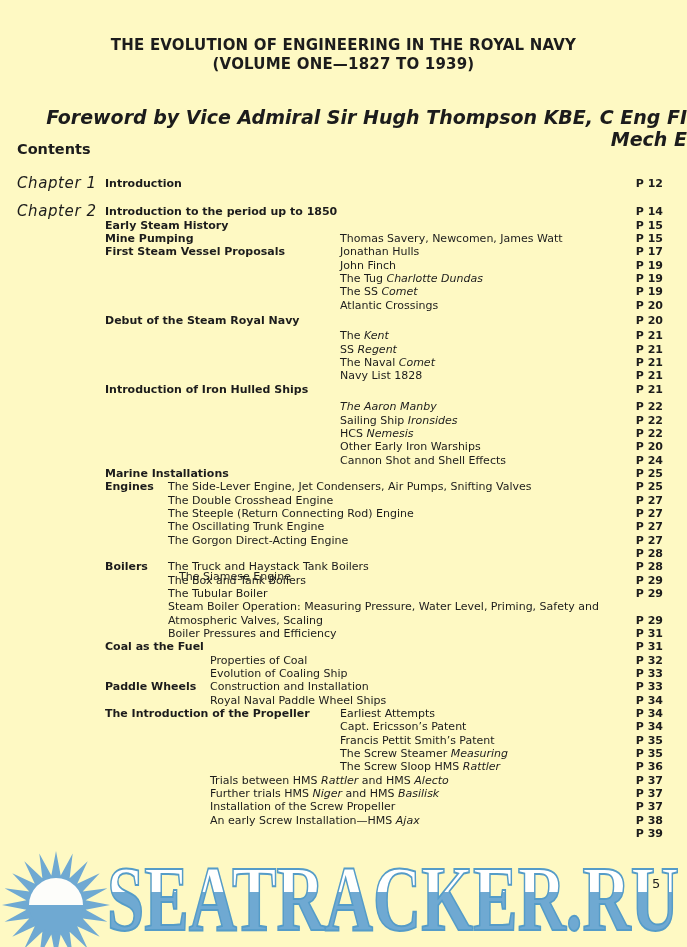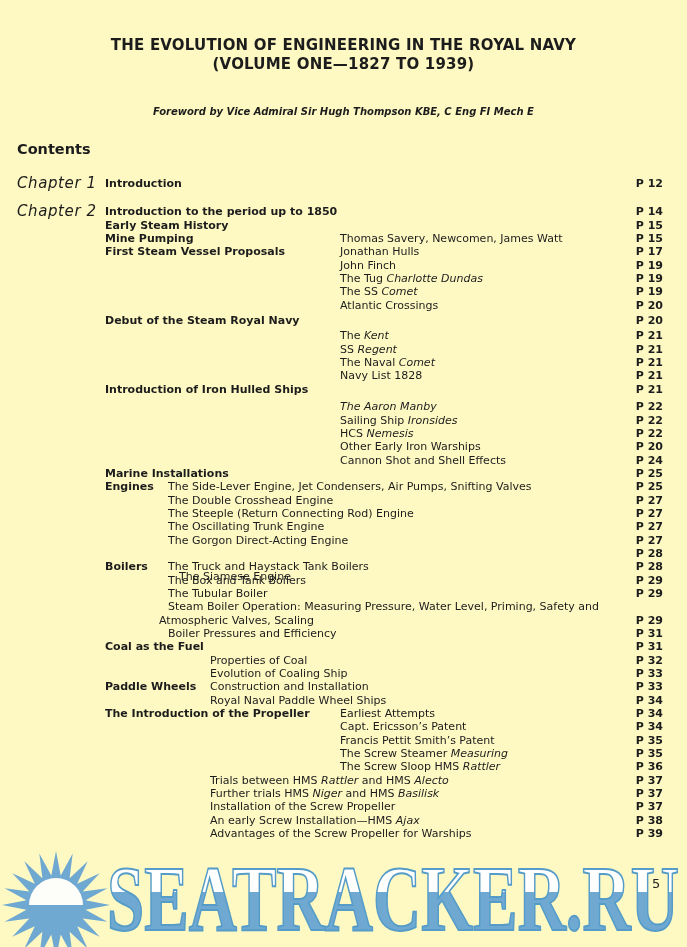--- a/index.html
+++ b/index.html
@@ -8,21 +8,21 @@
     background:#fef9c3; color:#1c1c1c; overflow:hidden;
     font-family:"DejaVu Sans", sans-serif;
   }
   .title {
     position:absolute; top:36px; left:0; width:100%;
     text-align:center; font-weight:bold; font-size:15px; line-height:19px;
     letter-spacing:0.2px;
   }
   .foreword {
     position:absolute; top:106px; left:0; width:100%;
-    text-align:center; font-weight:bold; font-style:italic; font-size:10px;
+    text-align:right; font-weight:bold; font-style:italic; font-size:19px;
   }
   .contents {
     position:absolute; top:141px; left:17px;
     font-weight:bold; font-size:14.5px;
   }
   #toc { position:absolute; top:177px; left:0; width:100%; font-size:11px; }
   .row { position:relative; height:13.35px; }
   .chapter {
     position:absolute; left:17px; top:-3px;
     font-style:italic; font-size:15px; letter-spacing:0.6px; font-weight:normal;
@@ -176,21 +176,21 @@
         <span class="page-ref">P 29</span>
       </div>
       <div class="row">
         <span class="body" style="left: 168px;"><span>The Tubular Boiler</span></span>
         <span class="page-ref">P 29</span>
       </div>
       <div class="row">
         <span class="body" style="left: 168px;"><span>Steam Boiler Operation: Measuring Pressure, Water Level, Priming, Safety and</span></span>
       </div>
       <div class="row">
-        <span class="body" style="left: 159px;"><span>Atmospheric Valves, Scaling</span></span>
+        <span class="body" style="left: 168px;"><span>Atmospheric Valves, Scaling</span></span>
         <span class="page-ref">P 29</span>
       </div>
       <div class="row">
         <span class="body" style="left: 168px;"><span>Boiler Pressures and Efficiency</span></span>
         <span class="page-ref">P 31</span>
       </div>
       <div class="row">
         <span class="c1">Coal as the Fuel</span>
         <span class="page-ref">P 31</span>
       </div>
@@ -242,21 +242,20 @@
       </div>
       <div class="row">
         <span class="body" style="left: 210px;"><span>Installation of the Screw Propeller</span></span>
         <span class="page-ref">P 37</span>
       </div>
       <div class="row">
         <span class="body" style="left: 210px;"><span>An early Screw Installation—HMS </span><i>Ajax</i></span>
         <span class="page-ref">P 38</span>
       </div>
       <div class="row">
-        <span class="body" style="left: 210px;"><span>Advantages of the Screw Propeller for Warships</span></span>
         <span class="page-ref">P 39</span>
       </div>
     </div>
 
   <div class="watermark">
     <svg class="sun" width="110" height="110" viewBox="0 0 110 110">
       <polygon id="sun-rays" fill="#6FA9D2" points="55.0,1.0 59.7,25.4 71.7,3.6 68.6,28.3 86.7,11.3 76.2,33.8 98.7,23.3 81.7,41.4 106.4,38.3 84.6,50.3 109.0,55.0 84.6,59.7 106.4,71.7 81.7,68.6 98.7,86.7 76.2,76.2 86.7,98.7 68.6,81.7 71.7,106.4 59.7,84.6 55.0,109.0 50.3,84.6 38.3,106.4 41.4,81.7 23.3,98.7 33.8,76.2 11.3,86.7 28.3,68.6 3.6,71.7 25.4,59.7 1.0,55.0 25.4,50.3 3.6,38.3 28.3,41.4 11.3,23.3 33.8,33.8 23.3,11.3 41.4,28.3 38.3,3.6 50.3,25.4"></polygon>
       <path d="M 28,55 A 27,27 0 0 1 82,55 Z" fill="#fdfdfa"></path>
       <path d="M 28,55 A 27,27 0 0 0 82,55 Z" fill="#6FA9D2"></path>
     </svg>

